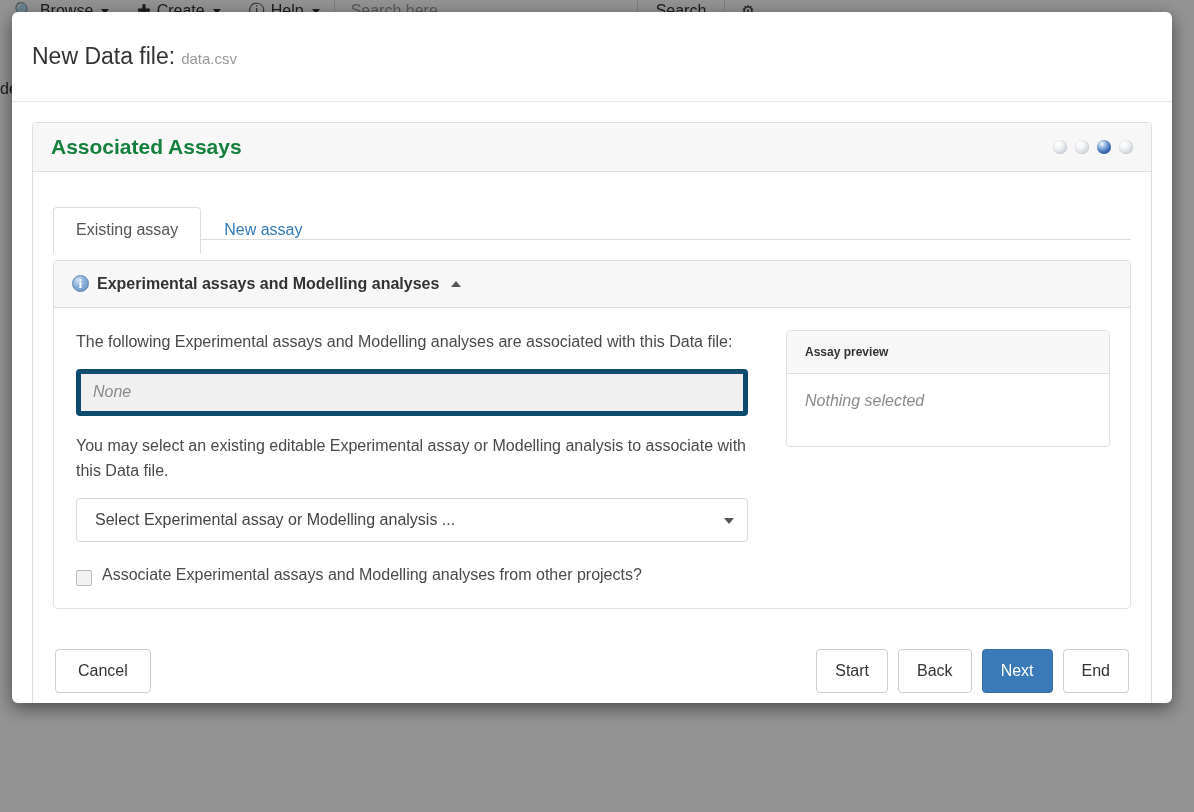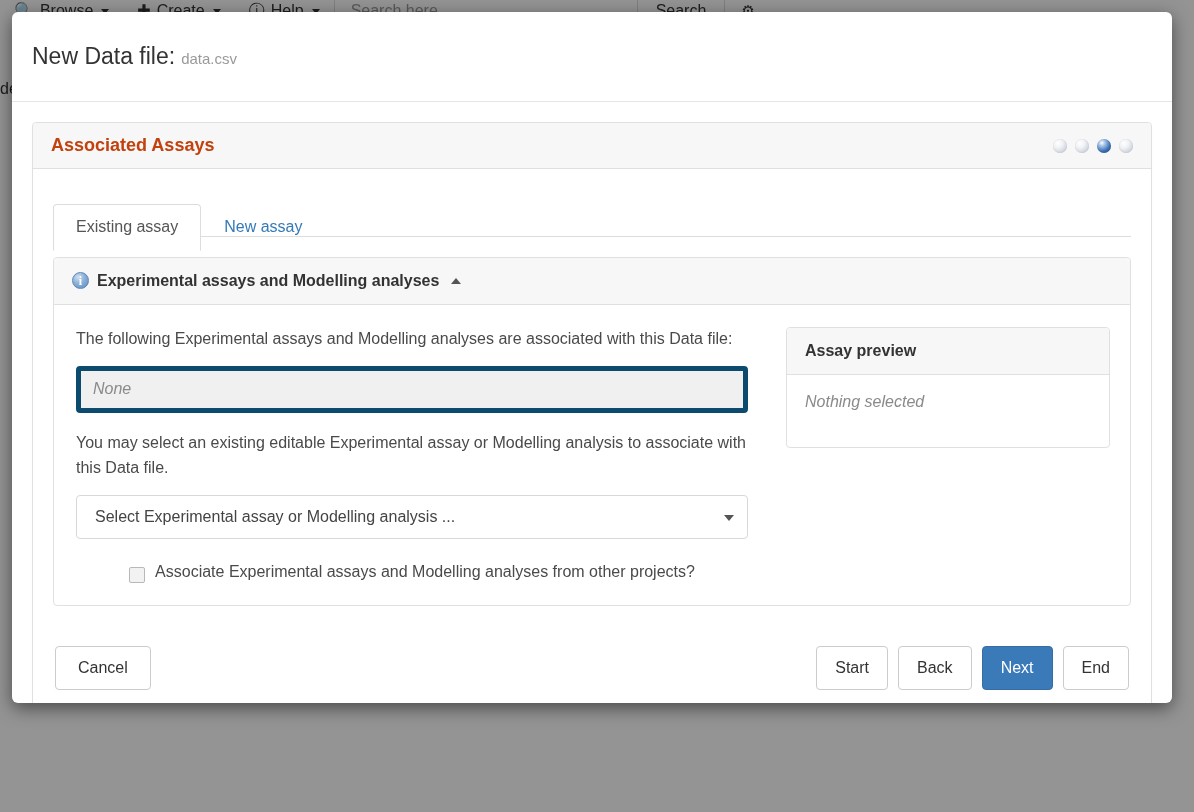--- a/index.html
+++ b/index.html
@@ -132,23 +132,23 @@
     border-bottom: 1px solid #e0e0e0;
     border-radius: 4px 4px 0 0;
     padding: 12px 18px;
     display: flex;
     align-items: center;
     justify-content: space-between;
     min-height: 32px;
     box-sizing: border-box;
   }
   .panel-title {
-    font-size: 18px;
+    font-size: 21px;
     font-weight: bold;
-    color: #c2410c;
+    color: #15803d;
     margin: 0;
   }
   .panel-body {
     padding: 20px;
   }
 
   
   .steps {
     display: flex;
     gap: 8px;
@@ -304,21 +304,20 @@
     border-top: 6px solid #555555;
     pointer-events: none;
   }
 
   .checkbox-row {
     display: flex;
     align-items: flex-start;
     gap: 10px;
     font-size: 16px;
     color: #4a4a4a;
-    justify-content: center;
   }
   .checkbox {
     width: 14px;
     height: 14px;
     border: 1px solid #b8b8b8;
     border-radius: 2px;
     background: #f2f2f2;
     flex: none;
     margin-top: 4px;
     cursor: pointer;
@@ -328,21 +327,21 @@
   .preview-panel {
     border: 1px solid #e0e0e0;
     border-radius: 4px;
     background: #ffffff;
     overflow: hidden;
   }
   .preview-heading {
     background: #f7f7f7;
     border-bottom: 1px solid #e0e0e0;
     padding: 14px 18px;
-    font-size: 16px;
+    font-size: 12px;
     font-weight: bold;
     color: #333333;
   }
   .preview-body {
     padding: 18px;
     font-size: 16px;
     font-style: italic;
     color: #8a8a8a;
     min-height: 36px;
   }

